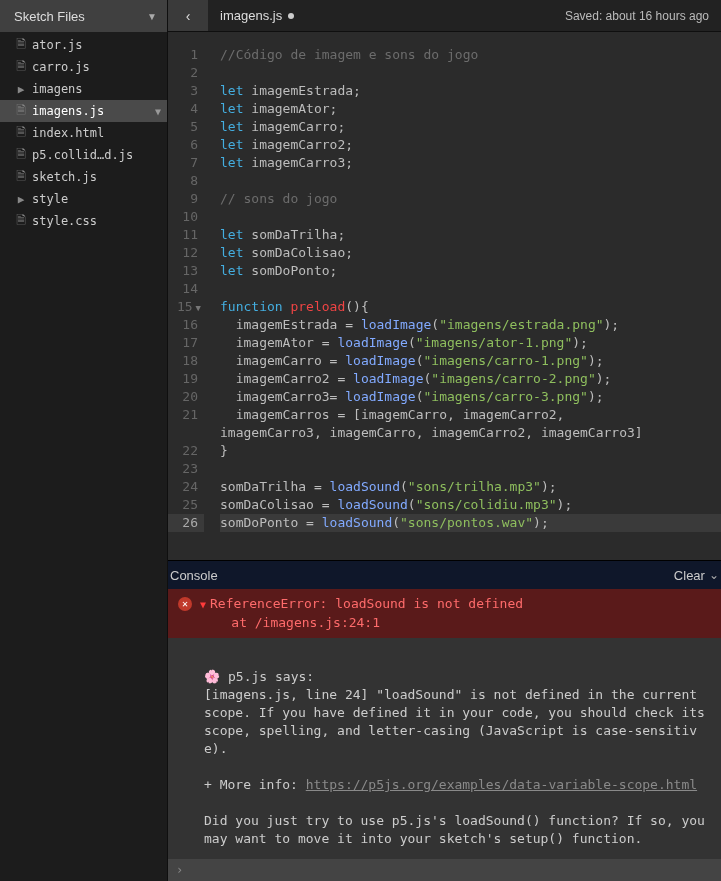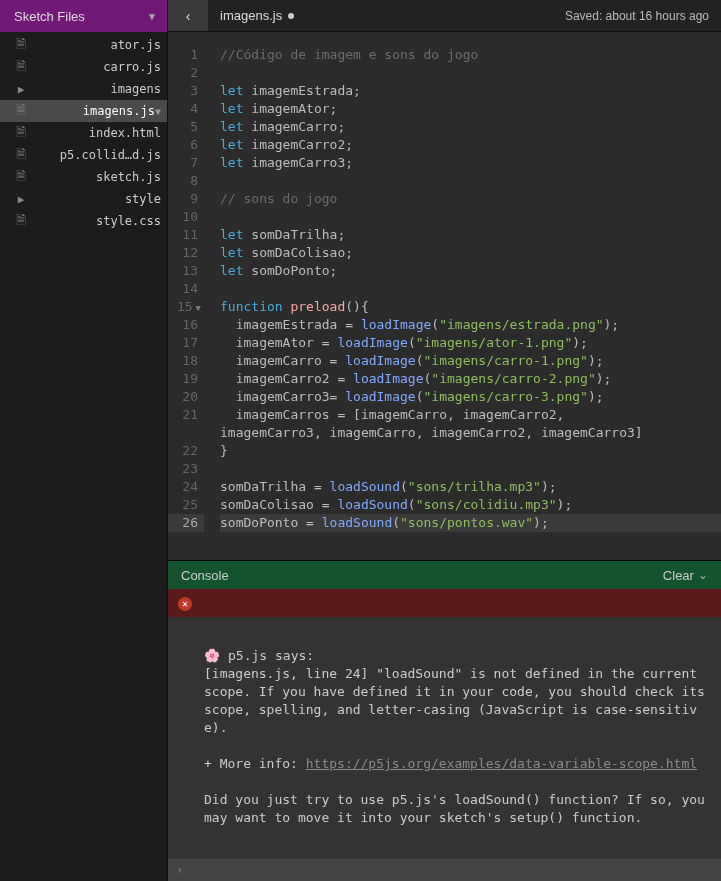--- a/index.html
+++ b/index.html
@@ -1,27 +1,27 @@
 <!DOCTYPE html>
 <html><head>
 <meta charset="utf-8">
 <style>
   * { box-sizing: border-box; margin: 0; padding: 0; }
   html, body { width: 721px; height: 881px; font-family: -apple-system, BlinkMacSystemFont, "Segoe UI", sans-serif; background: #1c1c1c; color: #ccc; overflow: hidden; }
   .app { display: flex; width: 100%; height: 100%; }
 
   
   .sidebar { width: 168px; background: #1c1c1c; border-right: 1px solid #0f0f0f; display: flex; flex-direction: column; flex-shrink: 0; }
-  .sidebar-header { display: flex; align-items: center; justify-content: space-between; height: 32px; padding: 0 10px 0 14px; background: #701a75; color: #ddd; font-size: 13px; font-weight: 500; }
+  .sidebar-header { display: flex; align-items: center; justify-content: space-between; height: 32px; padding: 0 10px 0 14px; background: #404040; color: #ddd; font-size: 13px; font-weight: 500; }
   .sidebar-header .chevron { font-size: 10px; color: #aaa; }
   .file-tree { padding-top: 2px; font-family: "Lucida Console", Monaco, monospace; font-size: 12px; }
   .tree-item { display: flex; align-items: center; height: 22px; padding: 0 6px 0 14px; color: #ccc; cursor: pointer; }
   .tree-item .icon { width: 14px; margin-right: 4px; text-align: center; font-size: 11px; color: #888; }
   .tree-item.selected { background: #4a4a4a; color: #fff; }
-  .tree-item .name { flex: 1; white-space: nowrap; overflow: hidden; text-overflow: ellipsis; text-align: right; }
+  .tree-item .name { flex: 1; white-space: nowrap; overflow: hidden; text-overflow: ellipsis; }
   .tree-item .row-chevron { font-size: 10px; color: #999; margin-left: auto; }
 
   
   .main { flex: 1; display: flex; flex-direction: column; min-width: 0; }
   .tabbar { height: 32px; background: #222; display: flex; align-items: center; border-bottom: 1px solid #0f0f0f; }
   .tabbar .back { width: 40px; height: 100%; display: flex; align-items: center; justify-content: center; background: #3a3a3a; font-size: 14px; color: #ddd; cursor: pointer; }
   .tabbar .filename { padding-left: 12px; font-size: 13px; color: #ddd; display: flex; align-items: center; gap: 4px; }
   .tabbar .dirty-dot { width: 6px; height: 6px; border-radius: 50%; background: #ccc; display: inline-block; margin-left: 2px; }
   .tabbar .saved { margin-left: auto; padding-right: 12px; font-size: 12px; color: #bbb; }
 
@@ -30,28 +30,28 @@
   .gutter .ln { height: 18px; padding-right: 6px; }
   .gutter .ln.active { background: #3a3a3a; color: #aaa; }
   .gutter .fold { color: #777; font-size: 9px; position: relative; left: 3px; }
 
   .code { flex: 1; padding: 14px 0 0 12px; font-family: "Lucida Console", Monaco, monospace; font-size: 13px; line-height: 18px; color: #bdbdbd; white-space: pre; overflow: hidden; }
   .code .line { height: 18px; }
   .code .line.active { background: #3a3a3a; }
   .tk-comment { color: #6c6c6c; }
   .tk-keyword { color: #44aee0; }
   .tk-ident { color: #bdbdbd; }
-  .tk-funcname { color: #fca5a5; }
+  .tk-funcname { color: #ef4444; }
   .tk-call { color: #82aaff; }
   .tk-string { color: #8fbf5e; }
   .tk-punc { color: #bdbdbd; }
 
   
   .console-wrap { flex-shrink: 0; border-top: 1px solid #000; background: #333; height: 321px; display: flex; flex-direction: column; }
-  .console-header { display: flex; align-items: center; height: 28px; padding: 0 13px; background: #14532d; font-size: 13px; }
+  .console-header { display: flex; align-items: center; height: 28px; padding: 0 2px; background: #0f172a; font-size: 13px; }
   .console-header .title { color: #ccc; }
   .console-header .clear { margin-left: auto; color: #ccc; display: flex; align-items: center; gap: 4px; cursor: pointer; }
   .console-body { flex: 1; overflow: hidden; font-family: "Lucida Console", Monaco, monospace; font-size: 13px; line-height: 18px; }
   .err-row { display: flex; align-items: flex-start; gap: 8px; background: #5a1a1a; color: #ff6b6b; padding: 6px 10px 6px 10px; }
   .err-row .x { width: 14px; height: 14px; border-radius: 50%; background: #c0392b; color: #fff; font-size: 10px; display: flex; align-items: center; justify-content: center; flex-shrink: 0; margin-top: 2px; }
   .err-row .err-text { white-space: pre; }
   .err-caret { color: #ff3b3b; margin-right: 4px; font-size: 10px; }
   .p5-msg { padding: 30px 12px 8px 36px; color: #ccc; white-space: pre-wrap; word-break: break-all; }
   .p5-msg .link { color: #8a8a8a; text-decoration: underline; }
   .console-input { height: 22px; background: #444; display: flex; align-items: center; padding: 0 8px; color: #888; font-family: "Lucida Console", Monaco, monospace; font-size: 12px; }
@@ -156,20 +156,22 @@
       <div class="console-header">
         <span class="title">Console</span>
         <span class="clear">
           <span>Clear</span>
           <span style="font-size:12px;color:#aaa;">⌄</span>
         </span>
       </div>
       <div class="console-body">
         <div class="err-row">
           <span class="x">✕</span>
+          <div class="err-text"><span class="err-caret">▼</span><span>ReferenceError: loadSound is not defined</span>
+<span>    at /imagens.js:24:1</span></div>
         </div>
         <div class="p5-msg"><span>🌸 p5.js says:</span>
 <span>[imagens.js, line 24] "loadSound" is not defined in the current scope. If you have defined it in your code, you should check its scope, spelling, and letter-casing (JavaScript is case-sensitive).</span>
 
 <span>+ More info: </span><span class="link">https://p5js.org/examples/data-variable-scope.html</span>
 
 <span>Did you just try to use p5.js's loadSound() function? If so, you may want to move it into your sketch's setup() function.</span></div>
       </div>
       <div class="console-input">
         <span>›</span>

